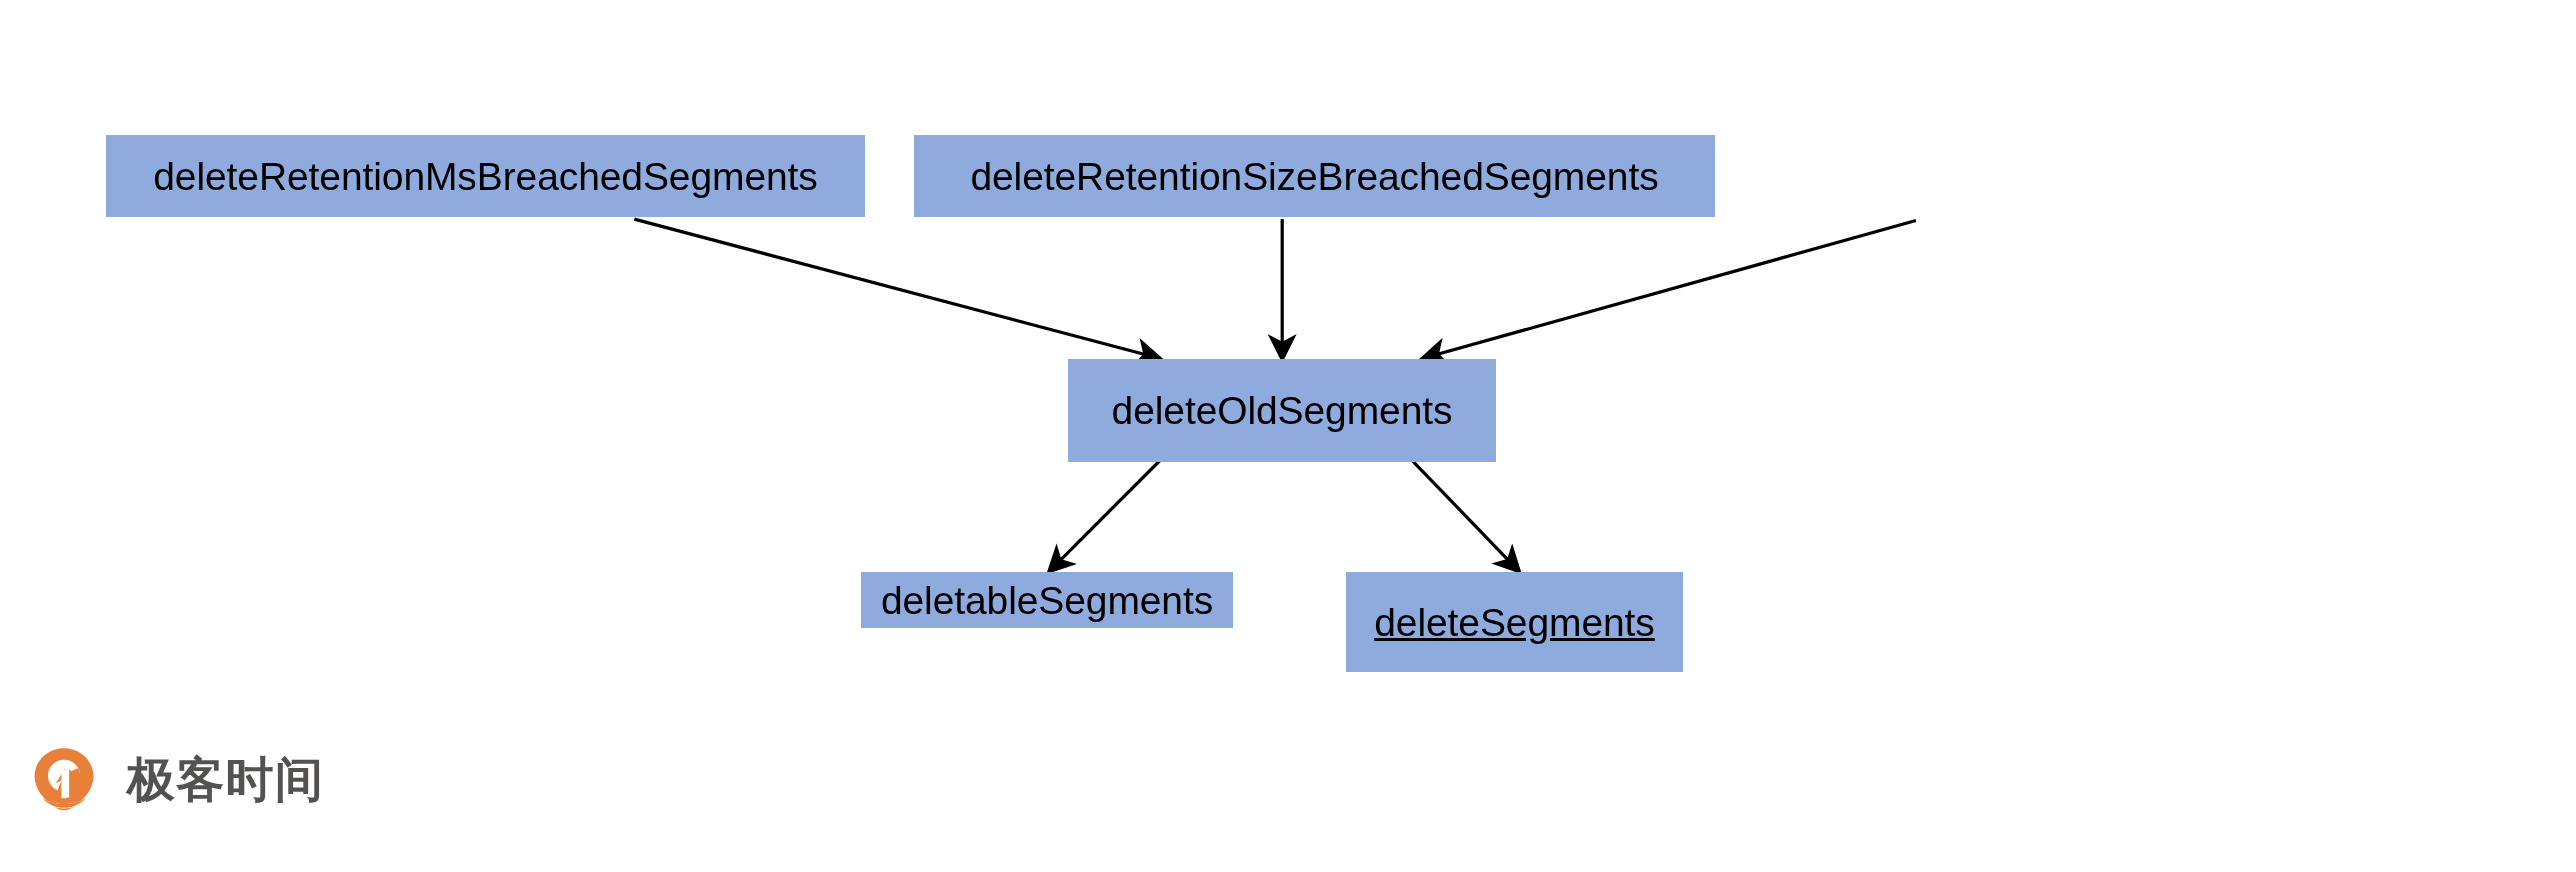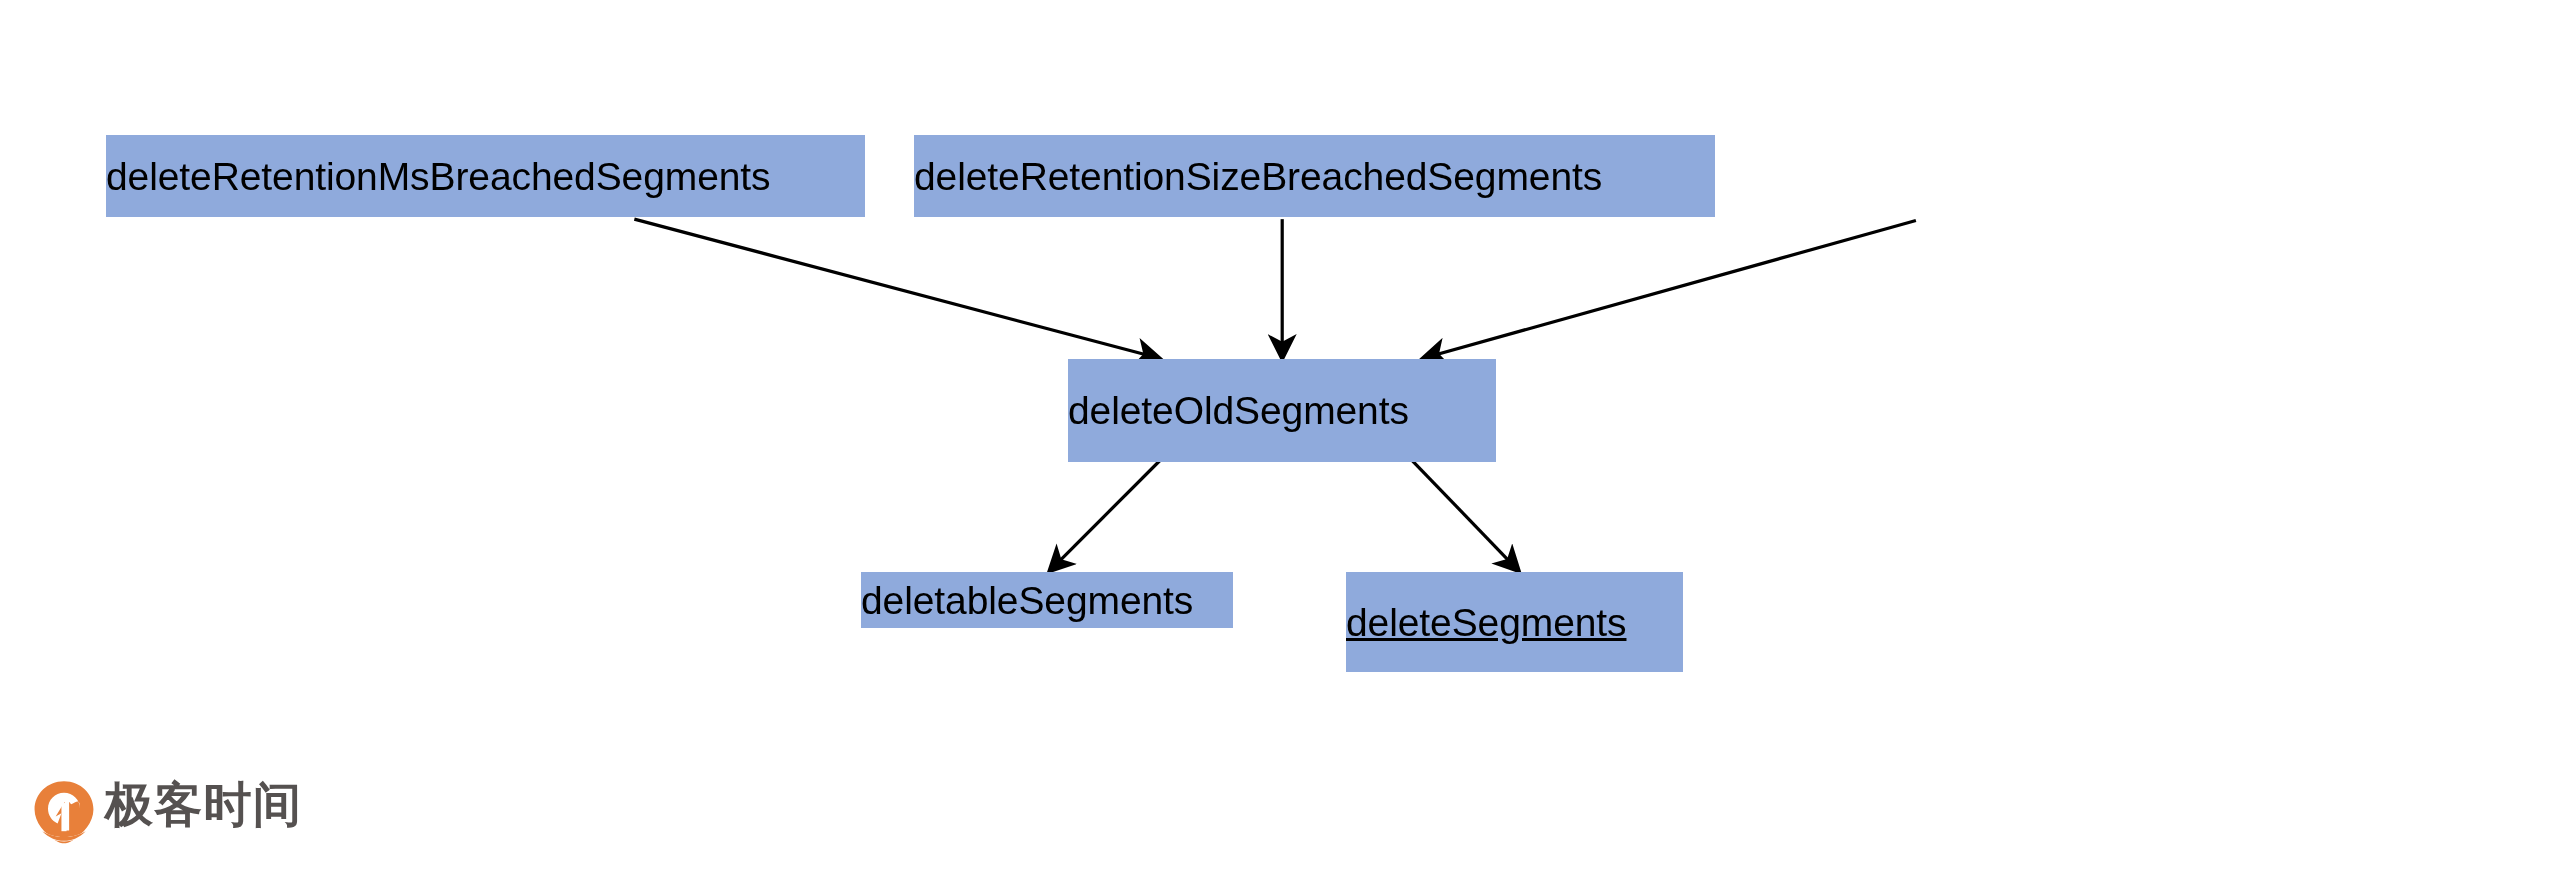--- a/index.html
+++ b/index.html
@@ -16,21 +16,21 @@
     height: 873px;
     background: #ffffff;
     overflow: hidden;
   }
   .node {
     position: absolute;
     background: #8FAADC;
     color: #000000;
     display: flex;
     align-items: center;
-    justify-content: flex-start;
+    justify-content: center;
     font-family: "Liberation Sans", sans-serif;
     font-size: 39px;
     font-weight: 400;
     letter-spacing: -0.1px;
     white-space: nowrap;
     box-sizing: border-box;
     line-height: 1;
   }
   #edges {
     position: absolute;
@@ -46,24 +46,24 @@
     fill: none;
   }
   .edge-head {
     fill: #000000;
     stroke: none;
   }
   
   #logo {
     position: absolute;
     left: 33px;
-    top: 780px;
+    top: 747px;
     display: flex;
-    align-items: flex-start;
-    gap: 10px;
+    align-items: center;
+    gap: 32px;
   }
   #logo-mark {
     width: 62px;
     height: 64px;
     flex: 0 0 auto;
   }
   #logo-text {
     font-family: "DejaVu Sans", sans-serif;
     font-size: 48px;
     font-weight: 700;

